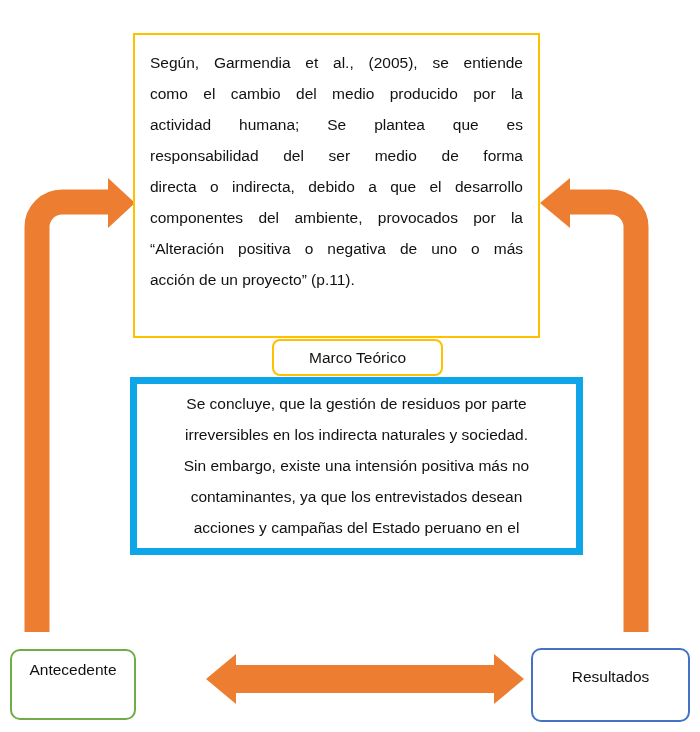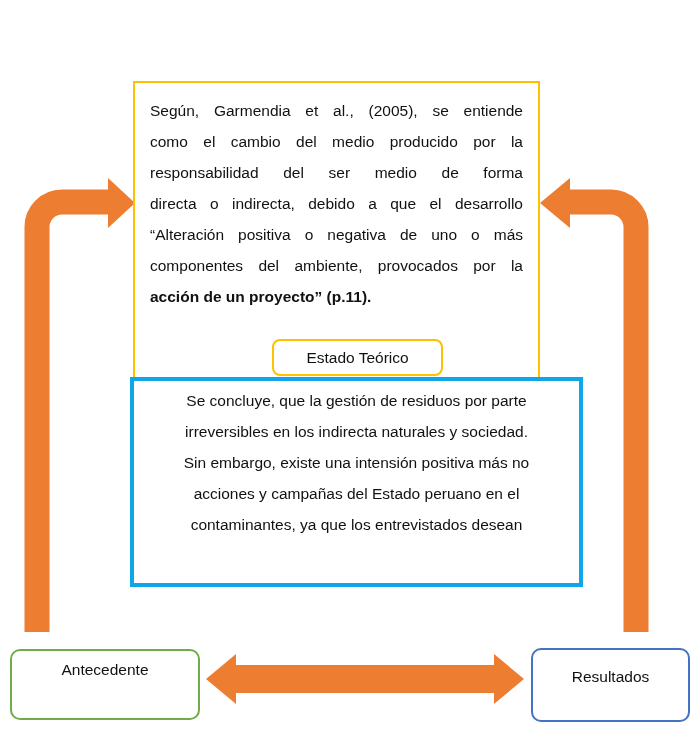--- a/index.html
+++ b/index.html
@@ -28,57 +28,55 @@
     background: #ffffff;
   }
   .theory-box {
     left: 133px; top: 33px;
     width: 407px; height: 305px;
     border: 2px solid #FFC000;
     padding: 12px 15px 0 15px;
     font-size: 15.5px;
     line-height: 31px;
     z-index: 1;
-    margin-top: 48px;
   }
   .lines-justify > div {
     text-align: justify;
     text-align-last: justify;
     text-justify: inter-word;
   }
   .lines-justify > div:last-child {
     text-align-last: left;
-    font-weight: bold;
   }
   .lines-center > div {
     text-align: center;
   }
   .marco-box {
     left: 272px; top: 339px;
     width: 171px; height: 37px;
     border: 2.5px solid #FFC000;
     border-radius: 8px;
     z-index: 2;
     display: flex;
     align-items: center;
     justify-content: center;
     font-size: 15.5px;
   }
   .conclusion-box {
     left: 130px; top: 377px;
-    width: 453px; height: 210px;
-    border: 4px solid #0ea5e9;
+    width: 453px; height: 178px;
+    border: 7px solid #0ea5e9;
     padding: 4px 8px 0 8px;
     font-size: 15.5px;
     line-height: 31px;
     z-index: 1;
   }
   .antecedente-box {
     left: 10px; top: 649px;
-    width: 190px; height: 71px;
+    width: 126px; height: 71px;
     border: 2.5px solid #70AD47;
     border-radius: 10px;
     padding-top: 10px;
     text-align: center;
     font-size: 15.5px;
     z-index: 1;
   }
   .resultados-box {
     left: 531px; top: 648px;
     width: 159px; height: 74px;
@@ -108,37 +106,38 @@
     </g>
 
     <g>
       <polygon points="206,679 236,654 236,665 494,665 494,654 524,679 494,704 494,693 236,693 236,704" fill="#ED7D31"></polygon>
     </g>
   </svg>
 
   <div class="node theory-box lines-justify">
       <div>Según, Garmendia et al., (2005), se entiende</div>
       <div>como el cambio del medio producido por la</div>
+      <div>actividad humana; Se plantea que es</div>
       <div>responsabilidad del ser medio de forma</div>
       <div>directa o indirecta, debido a que el desarrollo</div>
+      <div>componentes del ambiente, provocados por la</div>
       <div>“Alteración positiva o negativa de uno o más</div>
-      <div>componentes del ambiente, provocados por la</div>
       <div>acción de un proyecto” (p.11).</div>
     </div>
 
   <div class="node marco-box">
-    <span>Estado Teórico</span>
+    <span>Marco Teórico</span>
   </div>
 
   <div class="node conclusion-box lines-center">
       <div>Se concluye, que la gestión de residuos por parte</div>
       <div>irreversibles en los indirecta naturales y sociedad.</div>
       <div>Sin embargo, existe una intensión positiva más no</div>
+      <div>contaminantes, ya que los entrevistados desean</div>
       <div>acciones y campañas del Estado peruano en el</div>
-      <div>contaminantes, ya que los entrevistados desean</div>
     </div>
 
   <div class="node antecedente-box">
     <span>Antecedente</span>
   </div>
 
   <div class="node resultados-box">
     <span>Resultados</span>
   </div>
 

